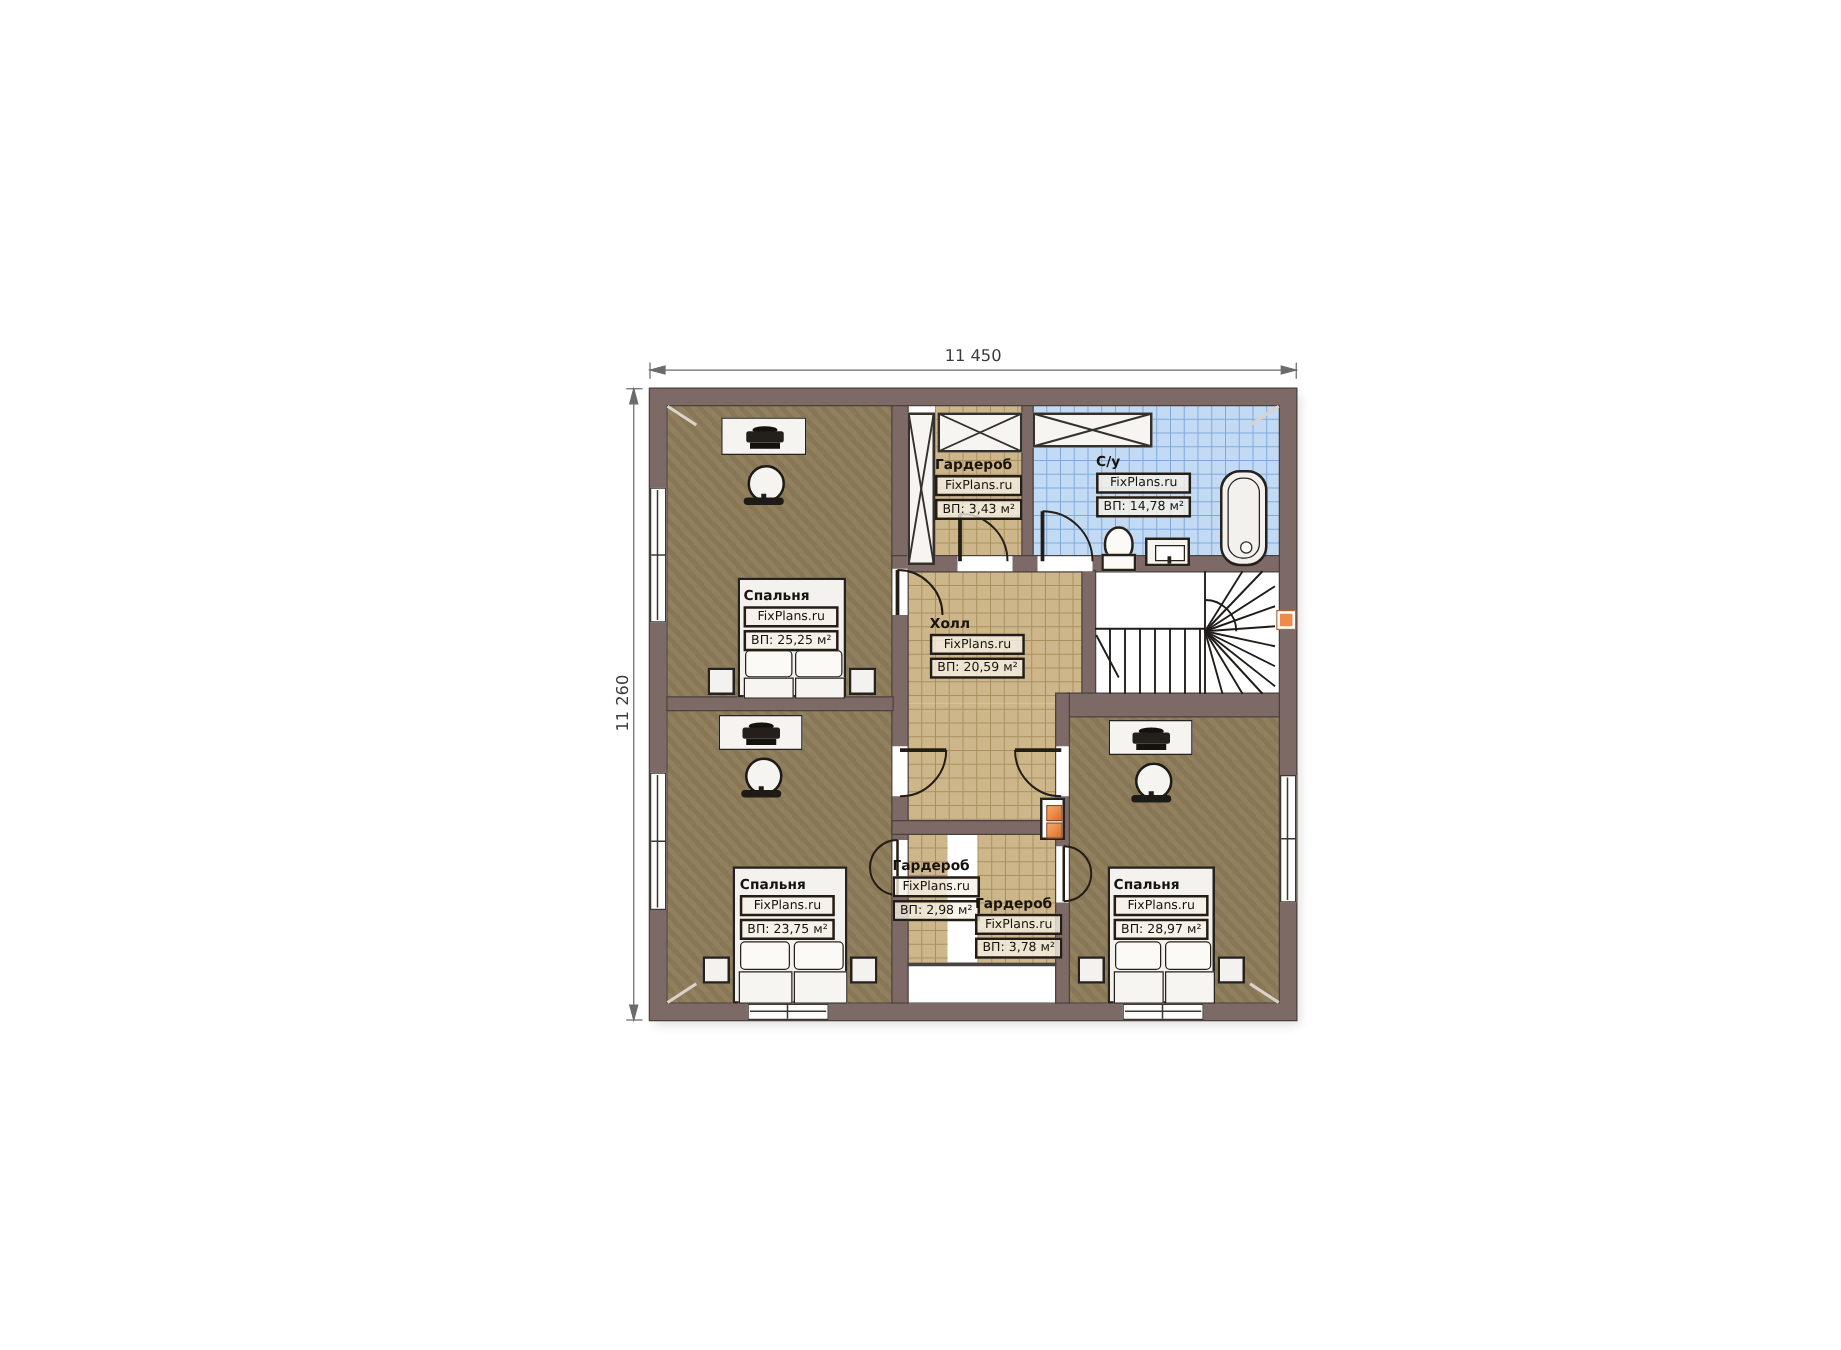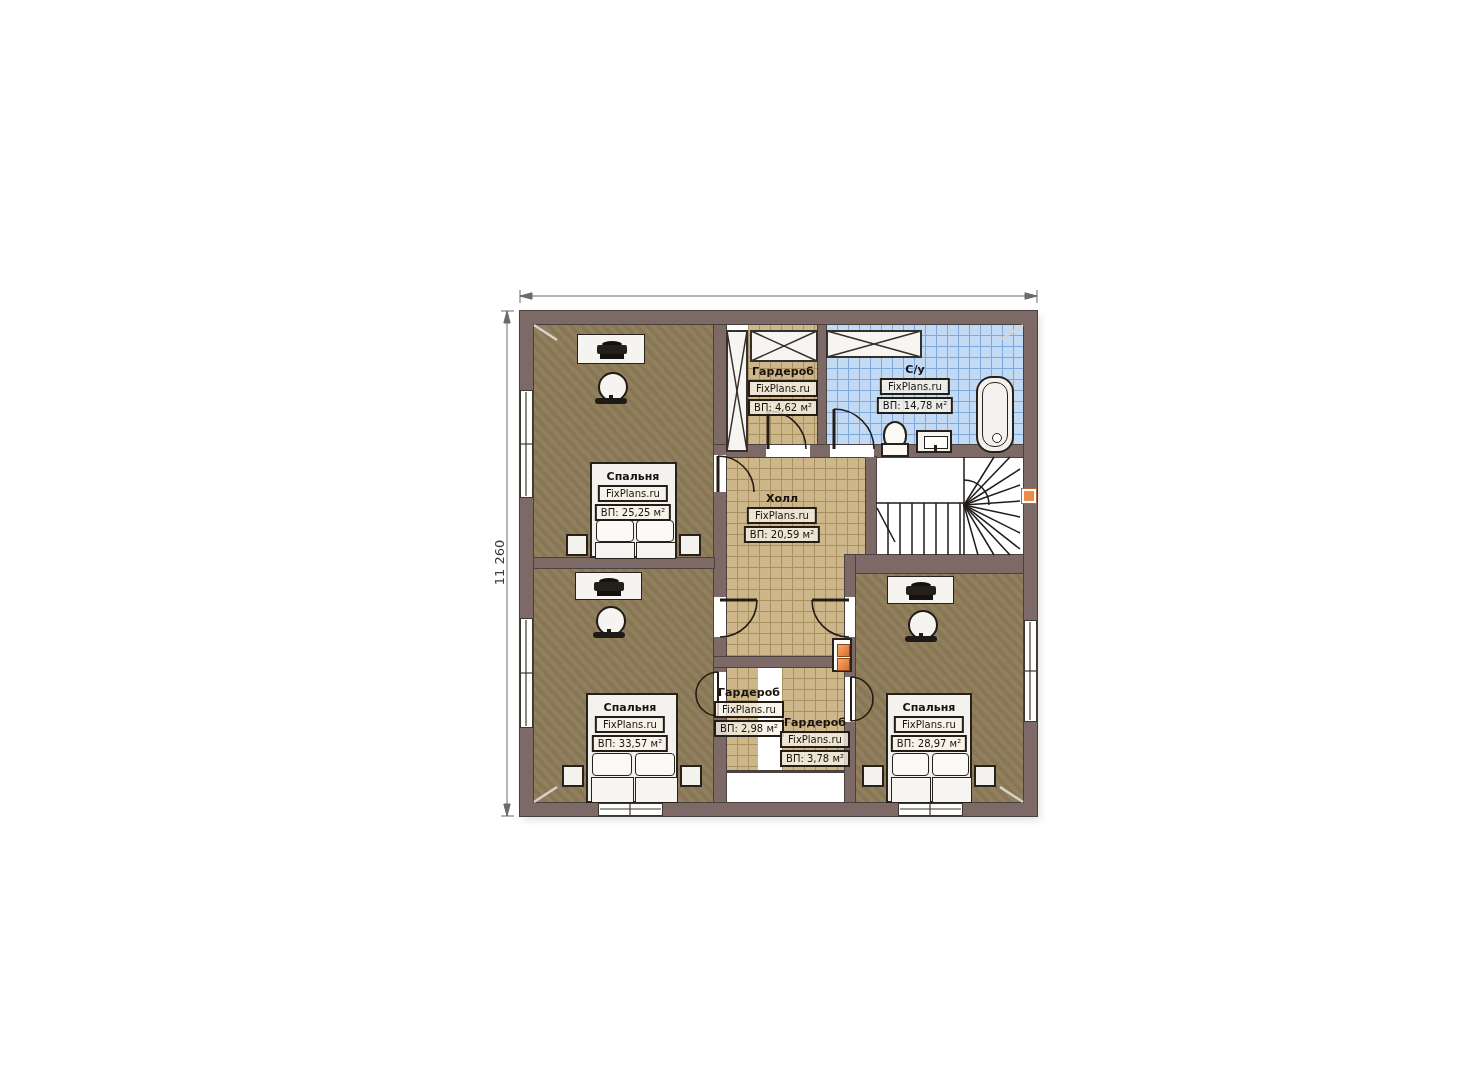--- a/index.html
+++ b/index.html
@@ -42,21 +42,21 @@
   .vanity{background:#f6f4f0;border:2px solid #27211c;}
   .vanity .sink{position:absolute;left:6px;top:4px;width:22px;height:11px;background:#fff;border:1.5px solid #27211c;}
   .vanity .tap{position:absolute;left:16px;bottom:0;width:3px;height:6px;background:#27211c;}
   .tub{background:#f3f1ed;border:2px solid #27211c;border-radius:16px;}
   .tub .inner{position:absolute;left:4px;top:4px;right:4px;bottom:4px;border:1.5px solid #27211c;border-radius:12px;}
   .tub .drain{position:absolute;left:14px;bottom:8px;width:8px;height:8px;border:1.5px solid #27211c;border-radius:50%;background:#fff;}
   .chimney{background:#fdfdfc;border:2px solid #27211c;z-index:5;}
   .chimney .sq{position:absolute;left:3px;width:11px;height:11px;background:linear-gradient(135deg,#f7a86b,#d96f2a);border:1px solid #8a441a;}
   .wallplug{background:#ef8b4a;border:2px solid #fff;box-shadow:0 0 0 1px #b5653a;z-index:6;}
   
-  .room-label{position:absolute;display:flex;flex-direction:column;align-items:center;z-index:20;transform:translateX(-50%);}
+  .room-label{position:absolute;display:flex;flex-direction:column;z-index:20;transform:translateX(-50%);}
   .rl-name{font-size:11px;font-weight:bold;color:#17120d;margin-bottom:2px;white-space:nowrap;}
   .rl-box{border:2px solid #241d16;background:rgba(247,242,232,.78);font-size:10px;color:#17120d;
           text-align:center;padding:1px 4px;min-width:58px;white-space:nowrap;}
   .rl-box + .rl-box{margin-top:2px;}
   .dim-label{position:absolute;font-size:13px;color:#3a3a3a;z-index:25;}
   svg.overlay{position:absolute;left:0;top:0;z-index:15;pointer-events:none;}
 </style>
 </head>
 <body>
 
@@ -265,50 +265,51 @@
       <polygon points="520,296 532,292.8 532,299.2"></polygon>
         <polygon points="1037,296 1025,292.8 1025,299.2"></polygon>
       <line x1="507" y1="311" x2="507" y2="816"></line>
       <line x1="501" y1="311" x2="514" y2="311"></line>
         <line x1="501" y1="816" x2="514" y2="816"></line>
       <polygon points="507,311 503.8,323 510.2,323"></polygon>
         <polygon points="507,816 503.8,804 510.2,804"></polygon>
     </g>
   </svg>
 
+  <div class="dim-label" style="left:520px;top:278px;width:517px;text-align:center;">11 450</div>
   <div class="dim-label" style="left:464px;top:555px;width:70px;text-align:center;transform:rotate(-90deg);">11 260</div>
 
   <div class="room-label" style="left:633px;top:470px;">
     <div class="rl-name">Спальня</div>
     <div class="rl-box">FixPlans.ru</div>
     <div class="rl-box">ВП: 25,25 м²</div>
   </div>
 
   <div class="room-label" style="left:783px;top:365px;">
     <div class="rl-name">Гардероб</div>
     <div class="rl-box">FixPlans.ru</div>
-    <div class="rl-box">ВП: 4,62 м²</div>
+    <div class="rl-box">ВП: 3,43 м²</div>
   </div>
 
   <div class="room-label" style="left:915px;top:363px;">
     <div class="rl-name">С/у</div>
     <div class="rl-box">FixPlans.ru</div>
     <div class="rl-box">ВП: 14,78 м²</div>
   </div>
 
   <div class="room-label" style="left:782px;top:492px;">
     <div class="rl-name">Холл</div>
     <div class="rl-box">FixPlans.ru</div>
     <div class="rl-box">ВП: 20,59 м²</div>
   </div>
 
   <div class="room-label" style="left:630px;top:701px;">
     <div class="rl-name">Спальня</div>
     <div class="rl-box">FixPlans.ru</div>
-    <div class="rl-box">ВП: 33,57 м²</div>
+    <div class="rl-box">ВП: 23,75 м²</div>
   </div>
 
   <div class="room-label" style="left:749px;top:686px;">
     <div class="rl-name">Гардероб</div>
     <div class="rl-box">FixPlans.ru</div>
     <div class="rl-box">ВП: 2,98 м²</div>
   </div>
 
   <div class="room-label" style="left:815px;top:716px;">
     <div class="rl-name">Гардероб</div>

